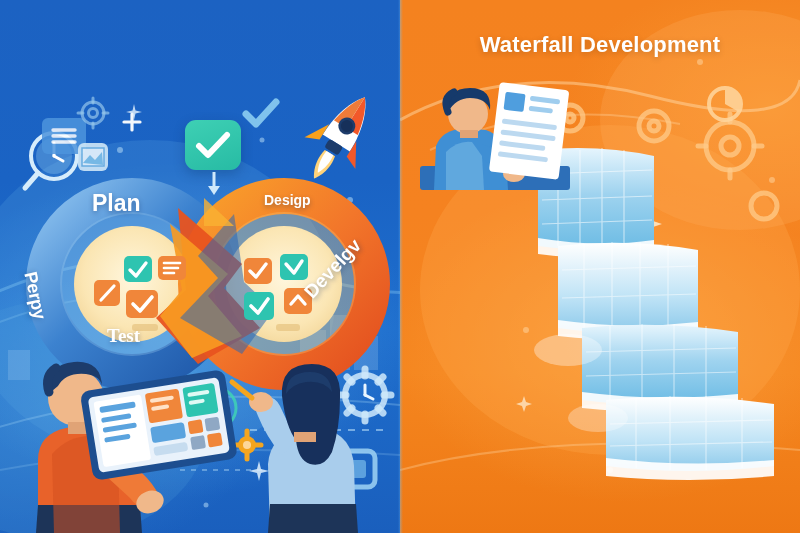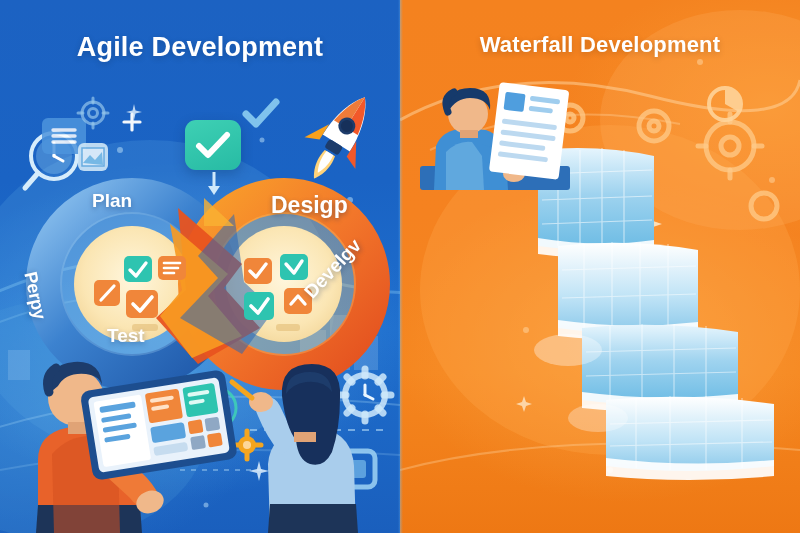--- a/index.html
+++ b/index.html
@@ -44,25 +44,25 @@
   .rsq  { border-radius:6px; }
 
   svg { display:block; overflow:visible; }
 
   
   .loop { position:absolute; left:28px; top:178px; width:360px; height:212px; z-index:12; }
   .loop-label {
     position:absolute; color:#fff; font-weight:700;
     text-shadow:0 2px 5px rgba(0,30,80,.35); white-space:nowrap; z-index:20;
   }
-  .lbl-plan    { left:92px;  top:190px; font-size:19px; }
-  .lbl-test    { left:107px; top:325px; font-size:19px; }
+  .lbl-plan    { left:92px;  top:190px; font-size:23px; }
+  .lbl-test    { left:107px; top:325px; font-size:19px;font-family:Liberation Serif, serif; }
   .lbl-deploy  { left:40px;  top:270px; font-size:18px;
                  transform:rotate(78deg); transform-origin:left top; letter-spacing:-0.5px;}
-  .lbl-design  { left:271px; top:192px; font-size:23px; }
+  .lbl-design  { left:264px; top:192px; font-size:14px; }
   .lbl-develop { left:300px; top:288px; font-size:19px;
                  transform:rotate(-47deg); transform-origin:left top; }
 
   
   .person { position:absolute; z-index:26; }
 </style>
 </head>
 <body>
 
 <div class="canvas">
@@ -90,21 +90,20 @@
       <g fill="#bfe4fb" opacity=".5">
         <circle cx="120" cy="150" r="3"></circle>
           <circle cx="262" cy="140" r="2.5"></circle>
         <circle cx="44" cy="250" r="2.5"></circle>
           <circle cx="350" cy="200" r="3"></circle>
         <circle cx="310" cy="500" r="3"></circle>
           <circle cx="206" cy="505" r="2.5"></circle>
       </g>
     </svg>
 
-    <div class="title">Agile Development</div>
 
     <svg class="deco" style="left:16px;top:128px;" width="70" height="66">
       <circle cx="38" cy="28" r="23" fill="none" stroke="#d6ecfb" stroke-width="4"></circle>
       <circle cx="38" cy="28" r="18" fill="#8fc9ee" opacity=".35"></circle>
       <line x1="38" y1="28" x2="38" y2="15" stroke="#ffffff" stroke-width="3" stroke-linecap="round"></line>
       <line x1="38" y1="28" x2="47" y2="33" stroke="#ffffff" stroke-width="3" stroke-linecap="round"></line>
       <line x1="22" y1="45" x2="9" y2="60" stroke="#d6ecfb" stroke-width="5" stroke-linecap="round"></line>
     </svg>
 
     <div class="deco rsq" style="left:42px;top:118px;width:44px;height:36px;background:#4d95dd;opacity:.85;">

